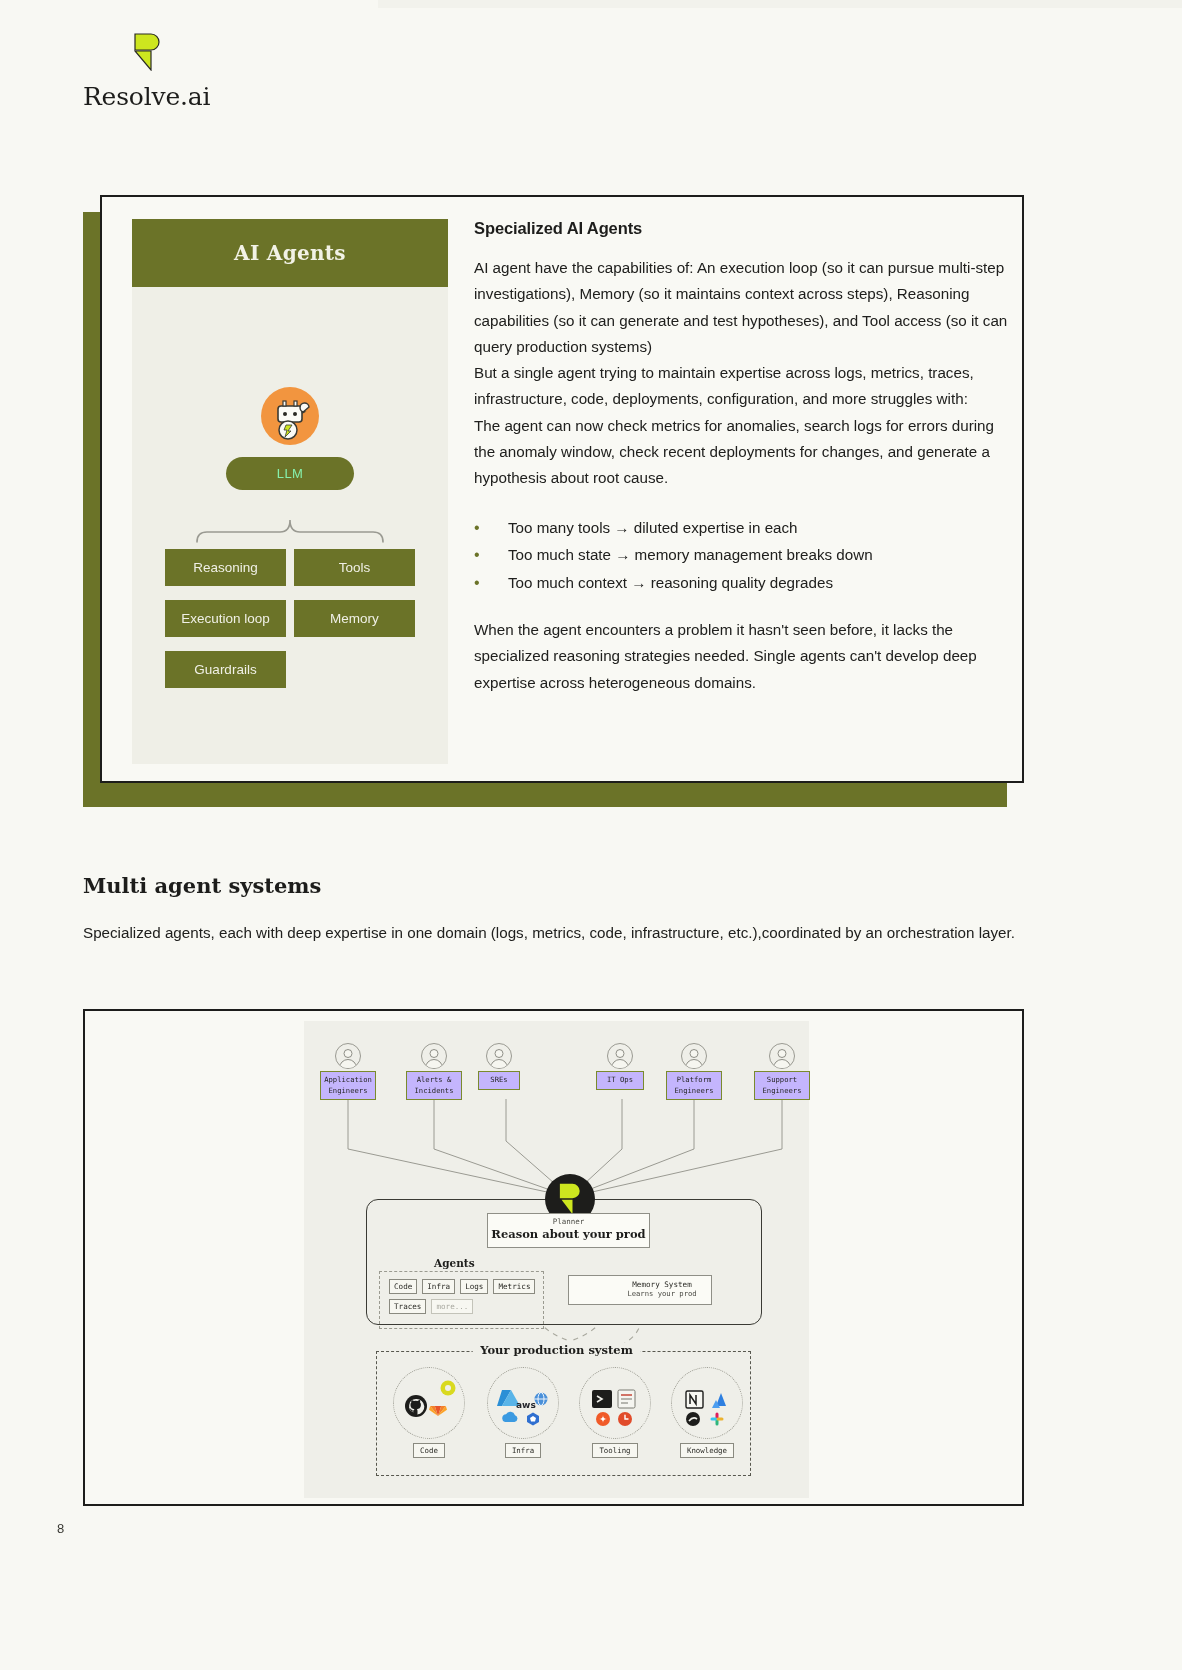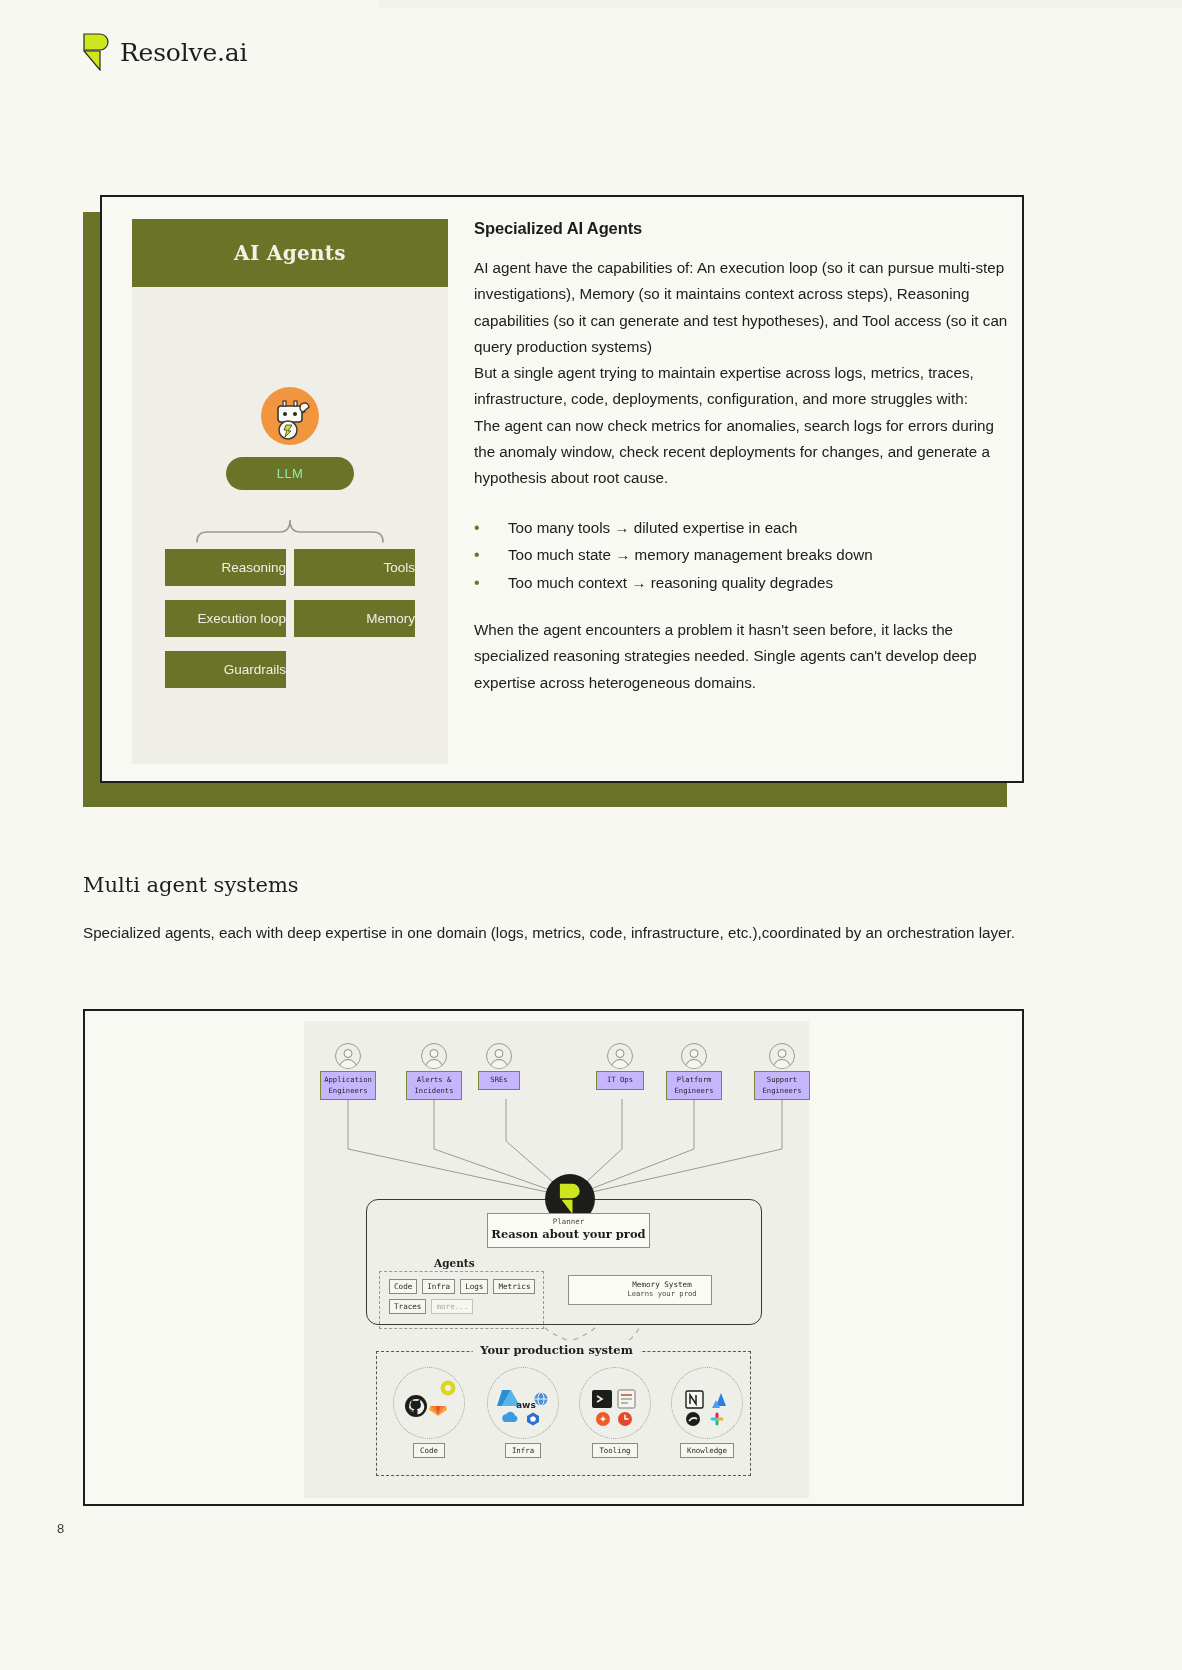--- a/index.html
+++ b/index.html
@@ -8,21 +8,21 @@
     background: #f7f7f2;
     font-family: "Liberation Sans", sans-serif;
     overflow: hidden;
   }
   .page { position: relative; width: 1182px; height: 1670px; background: #f8f8f3; }
 
   
   .top-strip { position:absolute; left:378px; top:0; width:804px; height:8px; background:#f2f2ec; }
 
   
-  .logo-wrap { position:absolute; left:83px; top:33px; display:flex; align-items:center; gap:11px; }
+  .logo-wrap { position:absolute; left:83px; top:33px; display:flex; align-items:center; gap:11px;flex-direction:column; }
   .logo-mark { width:26px; height:38px; position:relative; }
   .logo-text { font-family:"DejaVu Serif", serif; font-size:25px; color:#1d1d1b; letter-spacing:-0.2px; }
 
   
   .card-shadow { position:absolute; left:83px; top:212px; width:924px; height:595px; background:#6b7328; }
   .card { position:absolute; left:100px; top:195px; width:924px; height:588px; background:#f9f9f4;
           border:2px solid #1d1d1b; }
 
   .diagram-panel { position:absolute; left:30px; top:22px; width:316px; height:545px; background:#efefe7; }
   .diagram-header { width:100%; height:68px; background:#6b7328; display:flex; align-items:center; justify-content:center; }
@@ -33,37 +33,37 @@
 
   .llm-pill { position:absolute; left:50%; top:238px; transform:translateX(-50%);
               width:128px; height:33px; border-radius:17px; background:#6b7328;
               display:flex; align-items:center; justify-content:center; }
   .llm-pill span { font-size:13px; color:#86efac; letter-spacing:0.4px; }
 
   .brace { position:absolute; left:50%; top:298px; transform:translateX(-50%); width:192px; height:26px; }
 
   .cap-grid { position:absolute; left:33px; top:330px; width:250px; }
   .cap-row { display:flex; gap:8px; margin-bottom:14px; }
-  .cap-box { height:37px; background:#6b7328; display:flex; align-items:center; justify-content:flex-end; }
+  .cap-box { height:37px; background:#6b7328; display:flex; align-items:center; justify-content:center; }
   .cap-box span { font-size:13.5px; color:#f0f0e6; }
   .cap-left { width:121px; }
   .cap-right { width:121px; }
 
   
   .text-col { position:absolute; left:372px; top:22px; width:540px; }
   .sec-title { font-size:16.5px; font-weight:bold; color:#1d1d1b; margin-bottom:17px; letter-spacing:-0.1px; }
   .para { font-size:15.2px; line-height:26.3px; color:#20201e; }
   .bullets { margin:23px 0 22px 0; }
   .bullet-item { display:flex; align-items:flex-start; margin-bottom:2px; }
   .bullet-dot { width:34px; flex:none; color:#6b7328; font-size:16px; line-height:25.5px; }
   .bullet-text { font-size:15.2px; line-height:25.5px; color:#20201e; }
 
   
   .mas-title { position:absolute; left:83px; top:873px; font-family:"DejaVu Serif", serif;
-               font-weight:normal; font-size:21px; color:#1d1d1b; }
+               font-weight:bold; font-size:21px; color:#1d1d1b; }
   .mas-para { position:absolute; left:83px; top:918px; width:932px; font-size:15.2px;
               line-height:29px; color:#20201e; }
 
   
   .card2 { position:absolute; left:83px; top:1009px; width:941px; height:497px; background:#f9f9f4;
            border:2px solid #1d1d1b; }
   .arch { position:absolute; left:219px; top:10px; width:505px; height:477px; background:#efefe9; }
 
   
   .persona { position:absolute; width:56px; text-align:center; }

